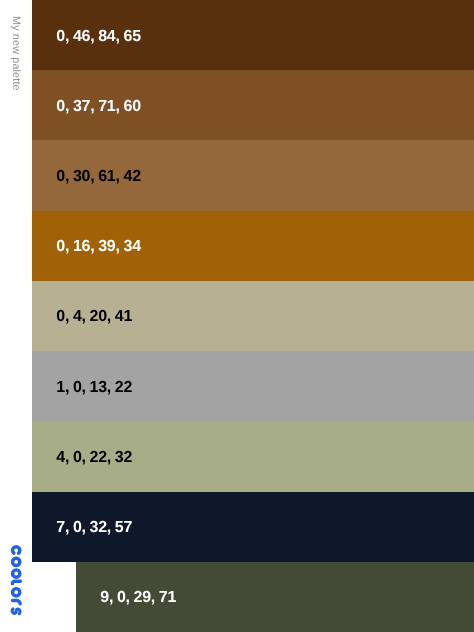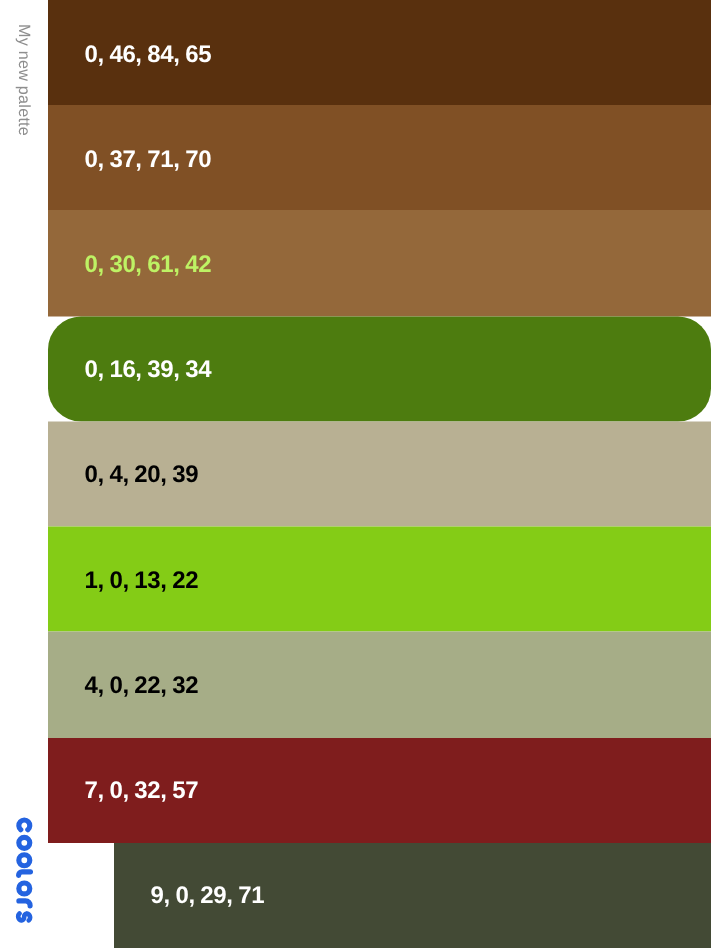--- a/index.html
+++ b/index.html
@@ -90,37 +90,37 @@
         </g>
       </svg>
     </div>
   </div>
 
   <div class="bands">
       <div class="band" style="background: rgb(89, 48, 14);">
         <div class="band-label" style="color: rgb(255, 255, 255);">0, 46, 84, 65</div>
       </div>
       <div class="band" style="background: rgb(128, 80, 37);">
-        <div class="band-label" style="color: rgb(255, 255, 255);">0, 37, 71, 70</div>
+        <div class="band-label" style="color: rgb(255, 255, 255);">0, 37, 71, 60</div>
       </div>
       <div class="band" style="background: rgb(148, 104, 58);">
-        <div class="band-label" style="color: #bef264;">0, 30, 61, 42</div>
+        <div class="band-label" style="color: #000000;">0, 30, 61, 42</div>
       </div>
-      <div class="band" style="background: #4d7c0f; border-radius: 22px;">
+      <div class="band" style="background: #a16207;">
         <div class="band-label" style="color: rgb(255, 255, 255);">0, 16, 39, 34</div>
       </div>
       <div class="band" style="background: rgb(184, 176, 147);">
-        <div class="band-label" style="color: rgb(0, 0, 0);">0, 4, 20, 39</div>
+        <div class="band-label" style="color: rgb(0, 0, 0);">0, 4, 20, 41</div>
       </div>
-      <div class="band" style="background: #84cc16;">
+      <div class="band" style="background: #a3a3a3;">
         <div class="band-label" style="color: rgb(0, 0, 0);">1, 0, 13, 22</div>
       </div>
       <div class="band" style="background: rgb(166, 173, 135); align-items: center;">
         <div class="band-label" style="color: rgb(0, 0, 0);">4, 0, 22, 32</div>
       </div>
-      <div class="band" style="background: #7f1d1d;">
+      <div class="band" style="background: #0f172a;">
         <div class="band-label" style="color: rgb(255, 255, 255);">7, 0, 32, 57</div>
       </div>
       <div class="band" style="background: rgb(67, 74, 53); margin-left: 44px;">
         <div class="band-label" style="color: rgb(255, 255, 255);">9, 0, 29, 71</div>
       </div>
     </div>
 </div>
 
 </body></html>

